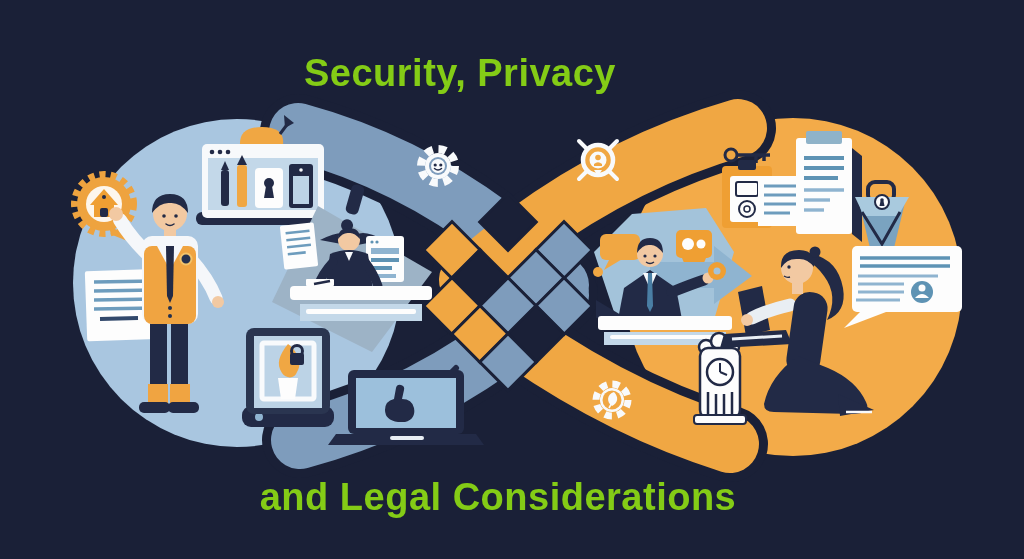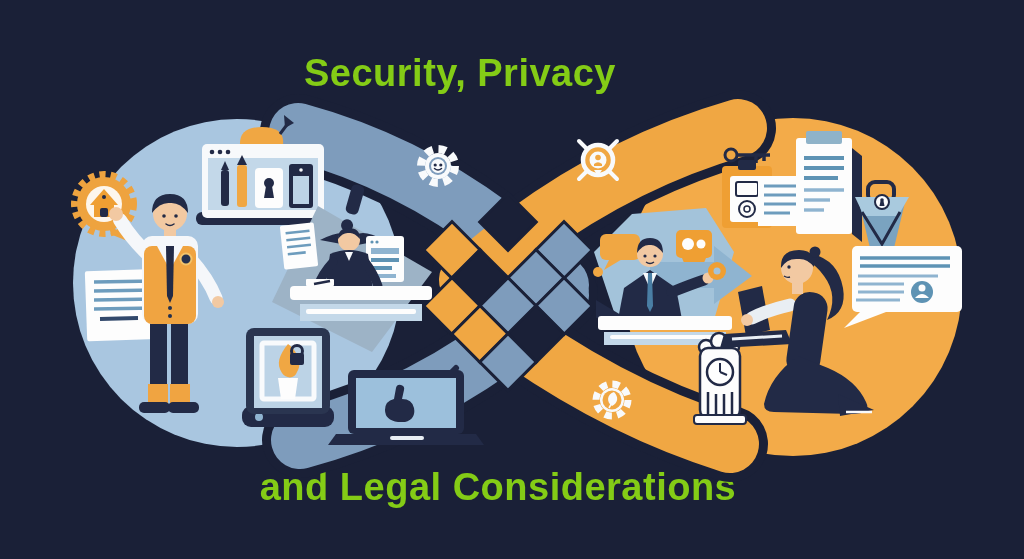--- a/index.html
+++ b/index.html
@@ -5,21 +5,21 @@
   html,body{margin:0;padding:0;background:#10152b;}
   .canvas{
     position:relative;width:1024px;height:559px;overflow:hidden;
     background:#1a2037;font-family:"Liberation Sans",sans-serif;
   }
   .title{
     position:absolute;color:#84cc16;font-weight:bold;font-size:38px;
     letter-spacing:.5px;text-align:center;white-space:nowrap;margin-top:10px;
   }
   .title-top{top:42px;left:0;width:920px;}
-  .title-bottom{top:456px;left:0;width:996px;}
+  .title-bottom{top:466px;left:0;width:996px;}
   svg{position:absolute;top:0;left:0;}
 </style>
 </head>
 <body>
 
 <div class="canvas">
 
   <div class="title title-top">Security, Privacy</div>
   <div class="title title-bottom">and Legal Considerations</div>
 

